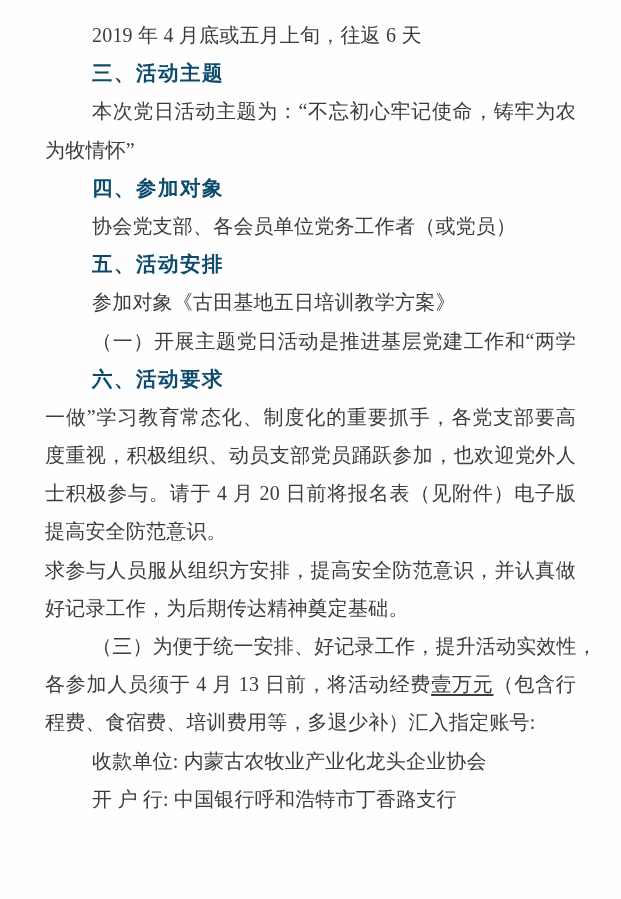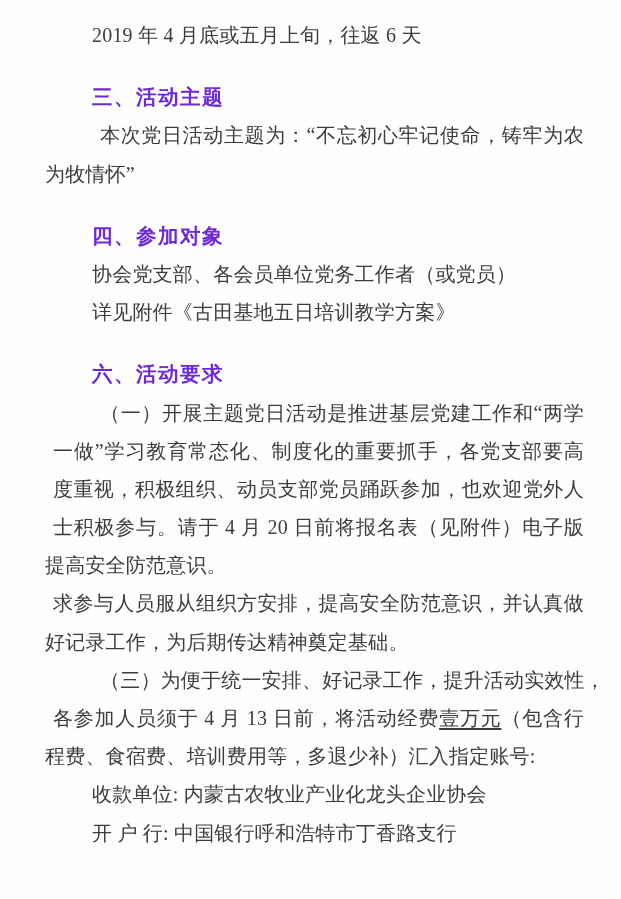--- a/index.html
+++ b/index.html
@@ -15,44 +15,44 @@
     overflow:hidden;
   }
   .line {
     height:38.2px;
     line-height:38.2px;
     white-space:nowrap;
     width:531px;
     letter-spacing:0.2px;
   }
   .indent { padding-left:47px; width:484px; }
-  .fill { text-align:justify; text-align-last:justify;margin-left:8px; }
+  .fill { text-align:justify; text-align-last:justify; }
   .heading {
     font-family:"Liberation Sans","DejaVu Sans",sans-serif;
     font-weight:bold;
-    color:#6d28d9;
+    color:#0c4a6e;
     letter-spacing:1.5px;
     font-size:20.5px;
-    margin-top:24px;
   }
   .u { text-decoration:underline; text-underline-offset:3px; }
 </style>
 </head>
 <body>
 
 <div class="page">
   <div class="line indent">2019 年 4 月底或五月上旬，往返 6 天</div>
   <div class="line indent heading">三、活动主题</div>
   <div class="line indent fill">本次党日活动主题为：“不忘初心牢记使命，铸牢为农</div>
   <div class="line">为牧情怀”</div>
   <div class="line indent heading">四、参加对象</div>
   <div class="line indent">协会党支部、各会员单位党务工作者（或党员）</div>
-  <div class="line indent">详见附件《古田基地五日培训教学方案》</div>
+  <div class="line indent heading">五、活动安排</div>
+  <div class="line indent">参加对象《古田基地五日培训教学方案》</div>
+  <div class="line indent fill">（一）开展主题党日活动是推进基层党建工作和“两学</div>
   <div class="line indent heading">六、活动要求</div>
-  <div class="line indent fill">（一）开展主题党日活动是推进基层党建工作和“两学</div>
   <div class="line fill">一做”学习教育常态化、制度化的重要抓手，各党支部要高</div>
   <div class="line fill">度重视，积极组织、动员支部党员踊跃参加，也欢迎党外人</div>
   <div class="line fill">士积极参与。请于 4 月 20 日前将报名表（见附件）电子版</div>
   <div class="line">提高安全防范意识。</div>
   <div class="line fill">求参与人员服从组织方安排，提高安全防范意识，并认真做</div>
   <div class="line">好记录工作，为后期传达精神奠定基础。</div>
   <div class="line indent fill">（三）为便于统一安排、好记录工作，提升活动实效性，</div>
   <div class="line fill"><span>各参加人员须于 4 月 13 日前，将活动经费</span><span class="u">壹万元</span><span>（包含行</span></div>
   <div class="line">程费、食宿费、培训费用等，多退少补）汇入指定账号:</div>
   <div class="line indent">收款单位: 内蒙古农牧业产业化龙头企业协会</div>

